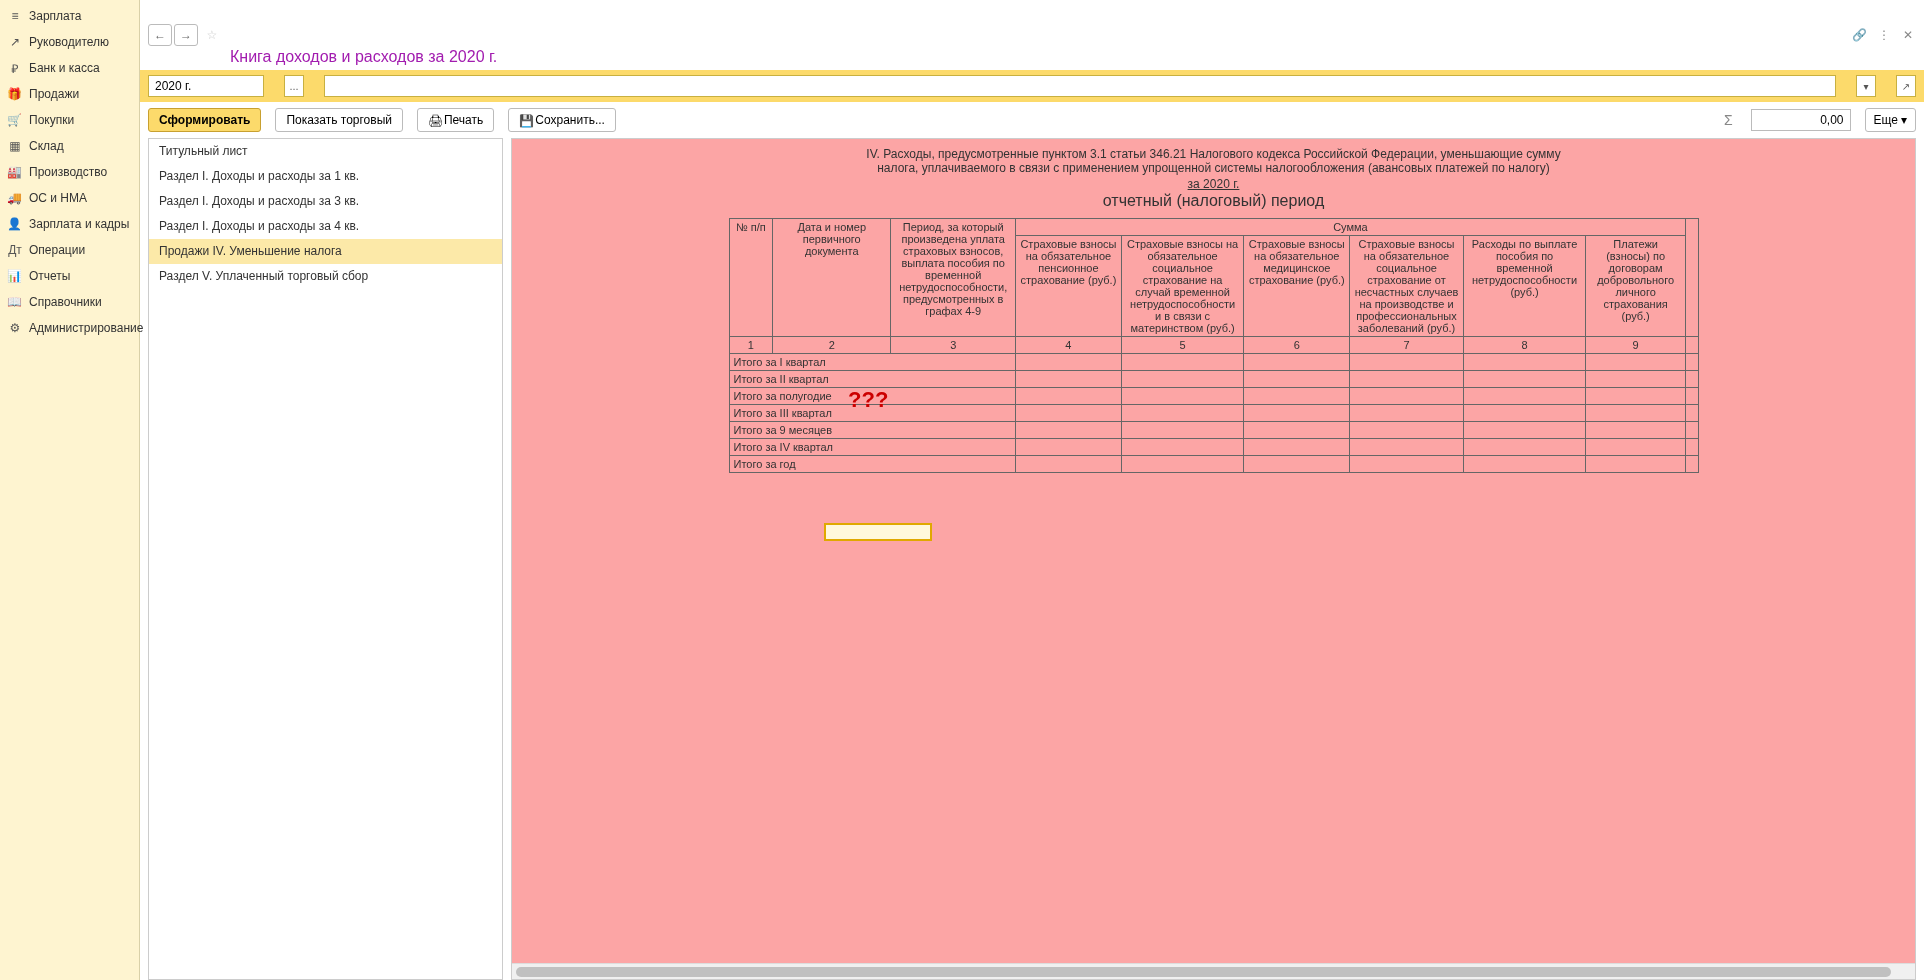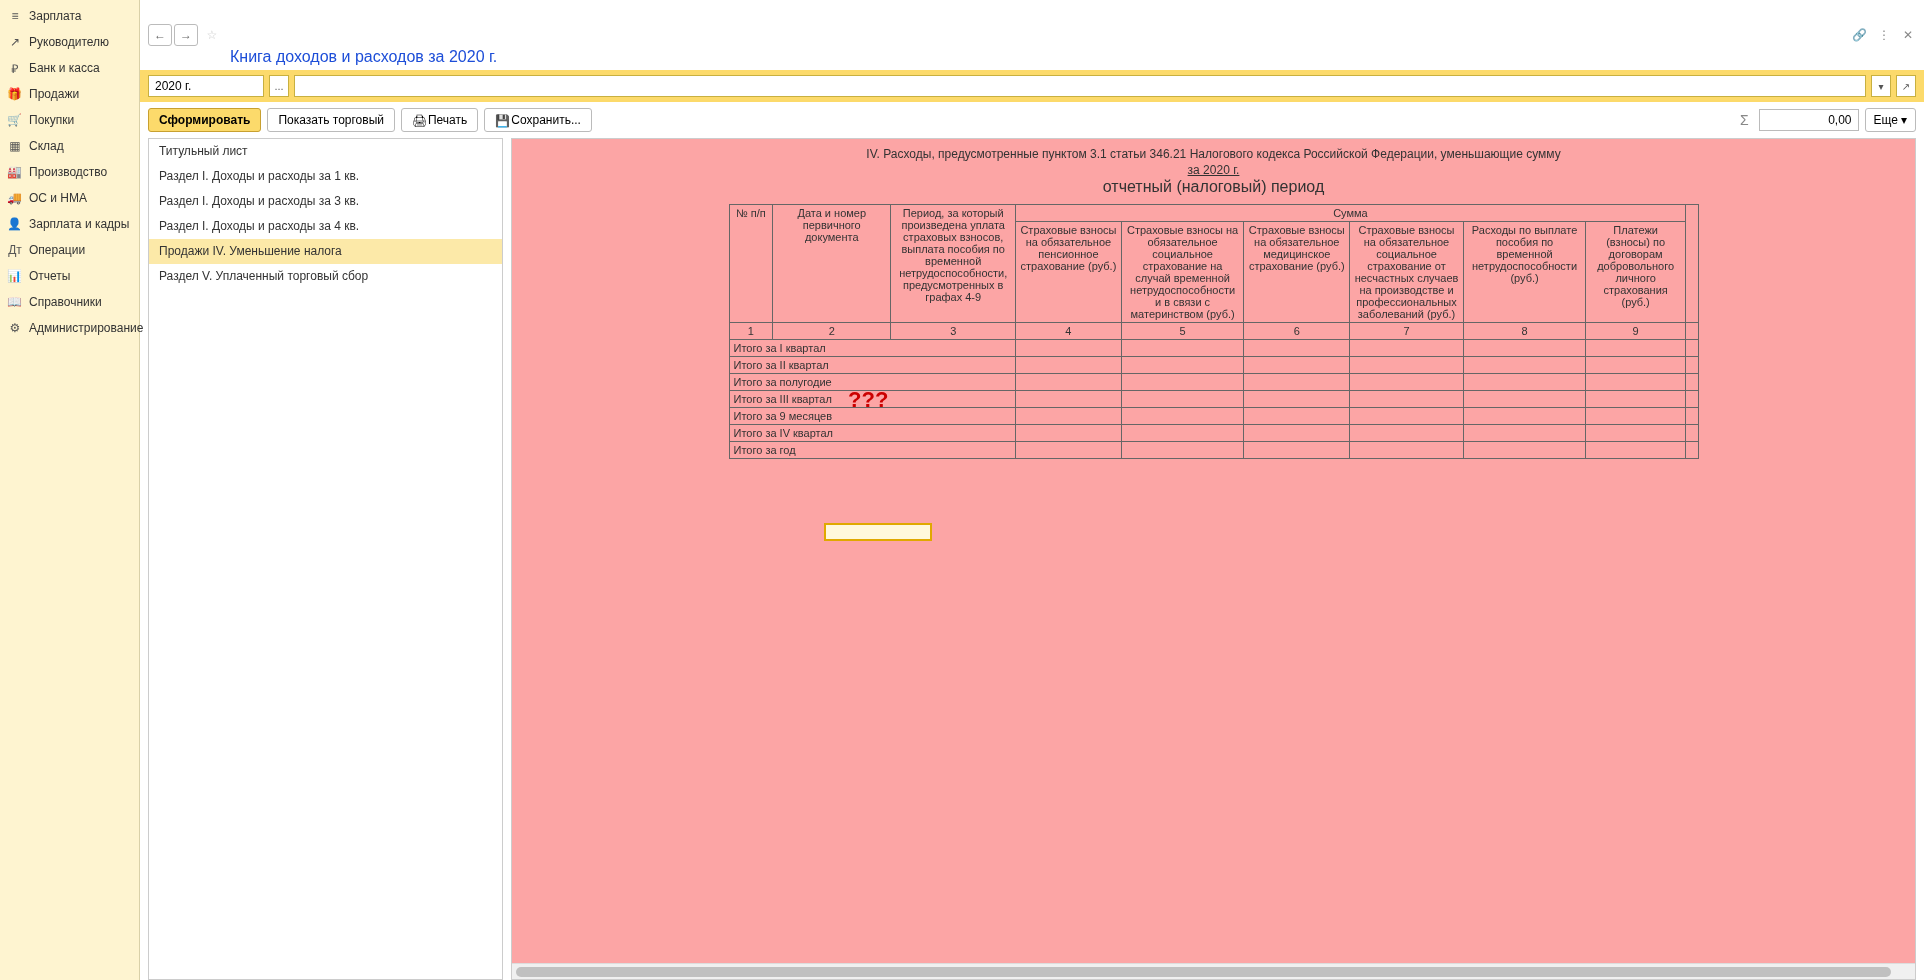--- a/index.html
+++ b/index.html
@@ -13,34 +13,34 @@
 .nav-label { white-space: nowrap; color: #333; font-size: 12px; }
 
 
 .main-container { flex: 1; display: flex; flex-direction: column; overflow: hidden; }
 
 
 .title-bar { display: flex; align-items: center; padding: 4px 8px; gap: 5px; }
 .nav-buttons { display: flex; gap: 2px; }
 .nav-btn { width: 24px; height: 22px; border: 1px solid #bbb; background: #fff; border-radius: 3px; display: flex; align-items: center; justify-content: center; cursor: pointer; color: #666; }
 .star-btn { width: 18px; height: 18px; display: flex; align-items: center; justify-content: center; color: #ccc; cursor: pointer; }
-.page-title { font-size: 16px; font-weight: 400; color: #1d4ed8; margin-left: 4px; margin-top: 44px; }
+.page-title { font-size: 16px; font-weight: 400; color: #a21caf; margin-left: 4px; margin-top: 44px; }
 .title-spacer { flex: 1; }
 .title-icons { display: flex; gap: 8px; align-items: center; }
 .title-icon { width: 16px; height: 16px; color: #888; cursor: pointer; display: flex; align-items: center; justify-content: center; }
 
 
-.param-bar { display: flex; background: #fcda6b; padding: 5px 8px; gap: 5px; }
+.param-bar { display: flex; background: #fcda6b; padding: 5px 8px; gap: 20px; }
 .period-select { width: 116px; height: 22px; border: 1px solid #c8b040; background: #fff; padding: 0 6px; font-size: 12px; }
 .period-btn { width: 20px; height: 22px; border: 1px solid #c8b040; background: #fff; cursor: pointer; font-size: 11px; color: #666; }
 .param-main { flex: 1; height: 22px; border: 1px solid #c8b040; background: #fff; }
 .param-small-btn { width: 20px; height: 22px; border: 1px solid #c8b040; background: #fff; cursor: pointer; font-size: 10px; color: #555; }
 
 
-.toolbar { display: flex; align-items: center; padding: 6px 8px; gap: 6px; }
+.toolbar { display: flex; align-items: center; padding: 6px 8px; gap: 14px; }
 .btn-primary { background: #fcda6b; border: 1px solid #c8a030; padding: 4px 10px; border-radius: 3px; font-weight: bold; cursor: pointer; font-size: 12px; }
 .btn { background: #fff; border: 1px solid #bbb; padding: 4px 10px; border-radius: 3px; cursor: pointer; font-size: 12px; display: flex; align-items: center; gap: 4px; }
 .btn-icon { width: 12px; height: 12px; }
 .toolbar-spacer { flex: 1; }
 .sigma { color: #888; font-size: 14px; margin-right: 4px; }
 .sum-input { width: 100px; height: 22px; border: 1px solid #bbb; text-align: right; padding: 0 6px; font-size: 12px; }
 .btn-more { background: #fff; border: 1px solid #bbb; padding: 4px 8px; border-radius: 3px; cursor: pointer; display: flex; align-items: center; gap: 3px; font-size: 12px; }
 
 
 .content { display: flex; flex: 1; overflow: hidden; padding: 0 8px 0; gap: 8px; }
@@ -194,20 +194,21 @@
         <div class="section-item">Раздел I. Доходы и расходы за 1 кв.</div>
         <div class="section-item">Раздел I. Доходы и расходы за 3 кв.</div>
         <div class="section-item">Раздел I. Доходы и расходы за 4 кв.</div>
         <div class="section-item selected">Продажи IV. Уменьшение налога</div>
         <div class="section-item">Раздел V. Уплаченный торговый сбор</div>
       </div>
 
       <div class="right-panel">
         <div class="report-header">
           <div class="line1">IV. Расходы, предусмотренные пунктом 3.1 статьи 346.21 Налогового кодекса Российской Федерации, уменьшающие сумму</div>
+          <div class="line2">налога, уплачиваемого в связи с применением упрощенной системы налогообложения (авансовых платежей по налогу)</div>
           <div class="period">за 2020 г.</div>
           <div class="sub">отчетный (налоговый) период</div>
         </div>
 
         <table class="report-table">
           <thead>
             <tr>
               <th rowspan="2" style="width:42px">№ п/п</th>
               <th rowspan="2" style="width:114px">Дата и номер первичного документа</th>
               <th rowspan="2" style="width:120px">Период, за который произведена уплата страховых взносов, выплата пособия по временной нетрудоспособности, предусмотренных в графах 4-9</th>

